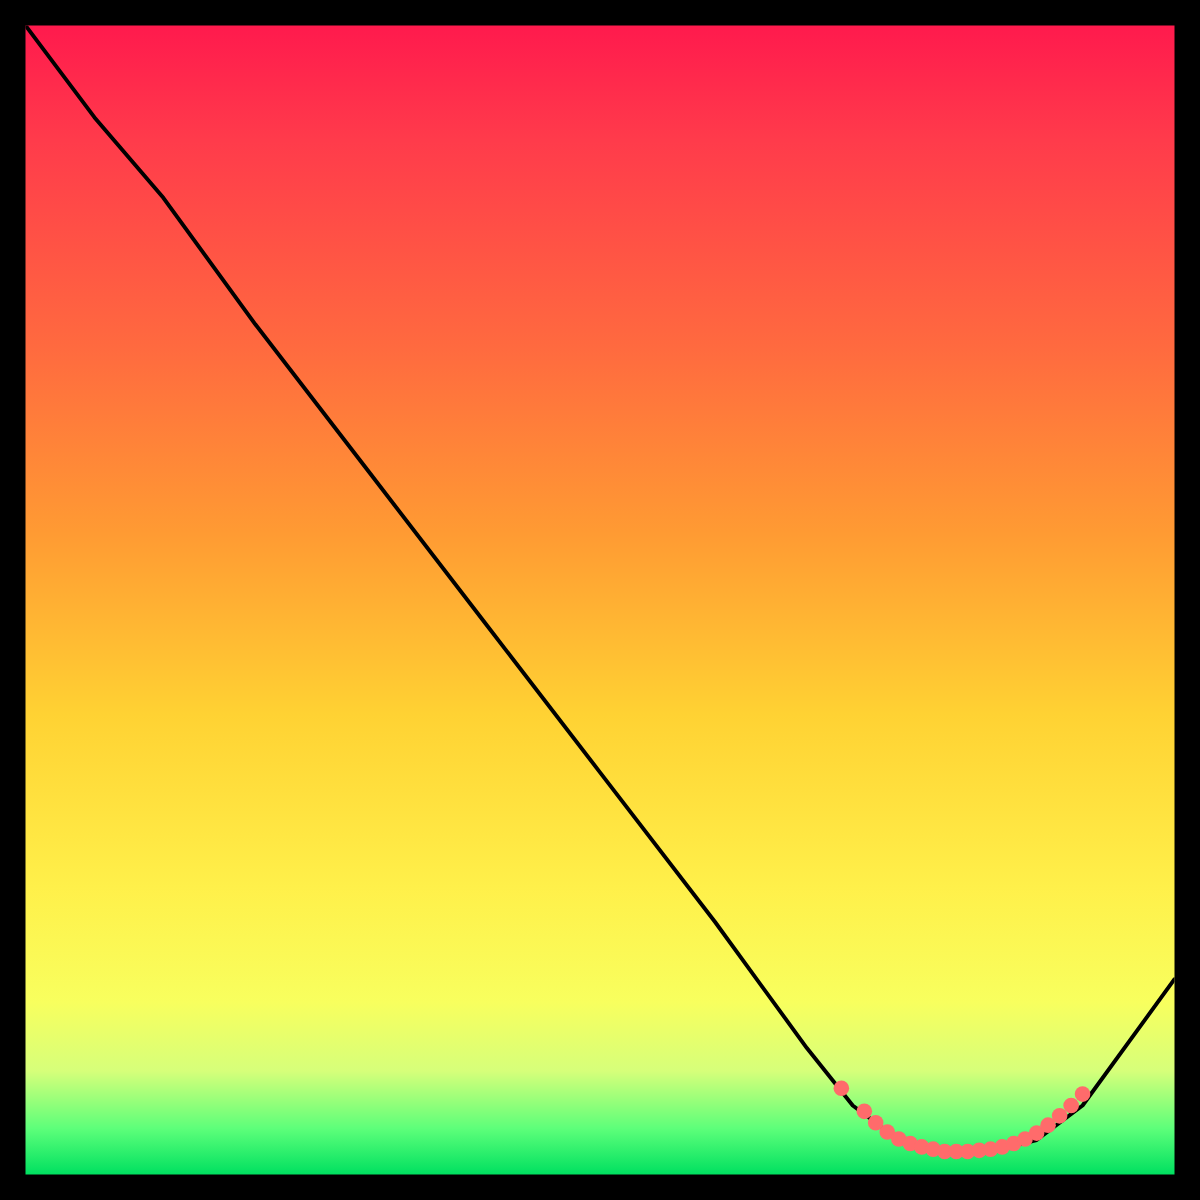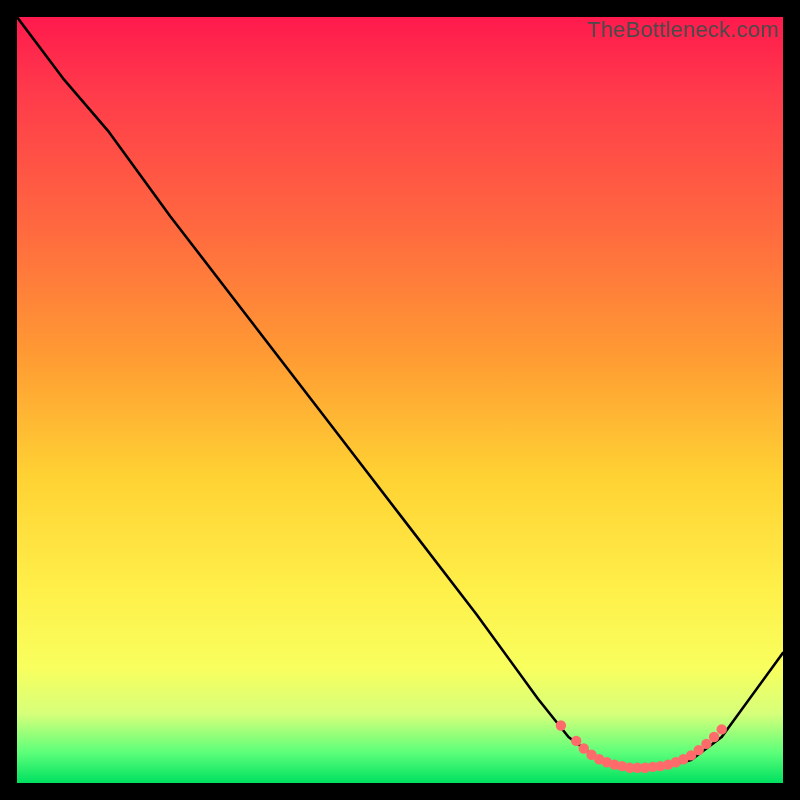--- a/index.html
+++ b/index.html
@@ -58,21 +58,20 @@
     height: 766px;
     pointer-events: none;
   }
 </style>
 </head>
 <body>
 
 <div class="frame">
   <div class="plot"></div>
 
-  <div class="watermark">TheBottleneck.com</div>
 
   <svg class="curve" viewBox="0 0 766 766" preserveAspectRatio="none">
     <g>
       <path id="curve-path" fill="none" stroke="#000" stroke-width="2.6" stroke-linejoin="round" stroke-linecap="round" d="M0.0 0.0 L46.0 61.3 L91.9 114.9 L153.2 199.2 L229.8 298.7 L306.4 398.3 L383.0 497.9 L459.6 597.5 L520.9 681.7 L551.5 720.0 L582.2 743.0 L612.8 750.7 L643.4 750.7 L674.1 743.0 L704.7 720.0 L766.0 635.8"></path>
     </g>
     <g id="markers-group">
         <circle cx="543.9" cy="708.5" r="5.2" fill="#ff6b6b"></circle>
         <circle cx="559.2" cy="723.9" r="5.2" fill="#ff6b6b"></circle>
         <circle cx="566.8" cy="731.5" r="5.2" fill="#ff6b6b"></circle>
         <circle cx="574.5" cy="737.7" r="5.2" fill="#ff6b6b"></circle>

